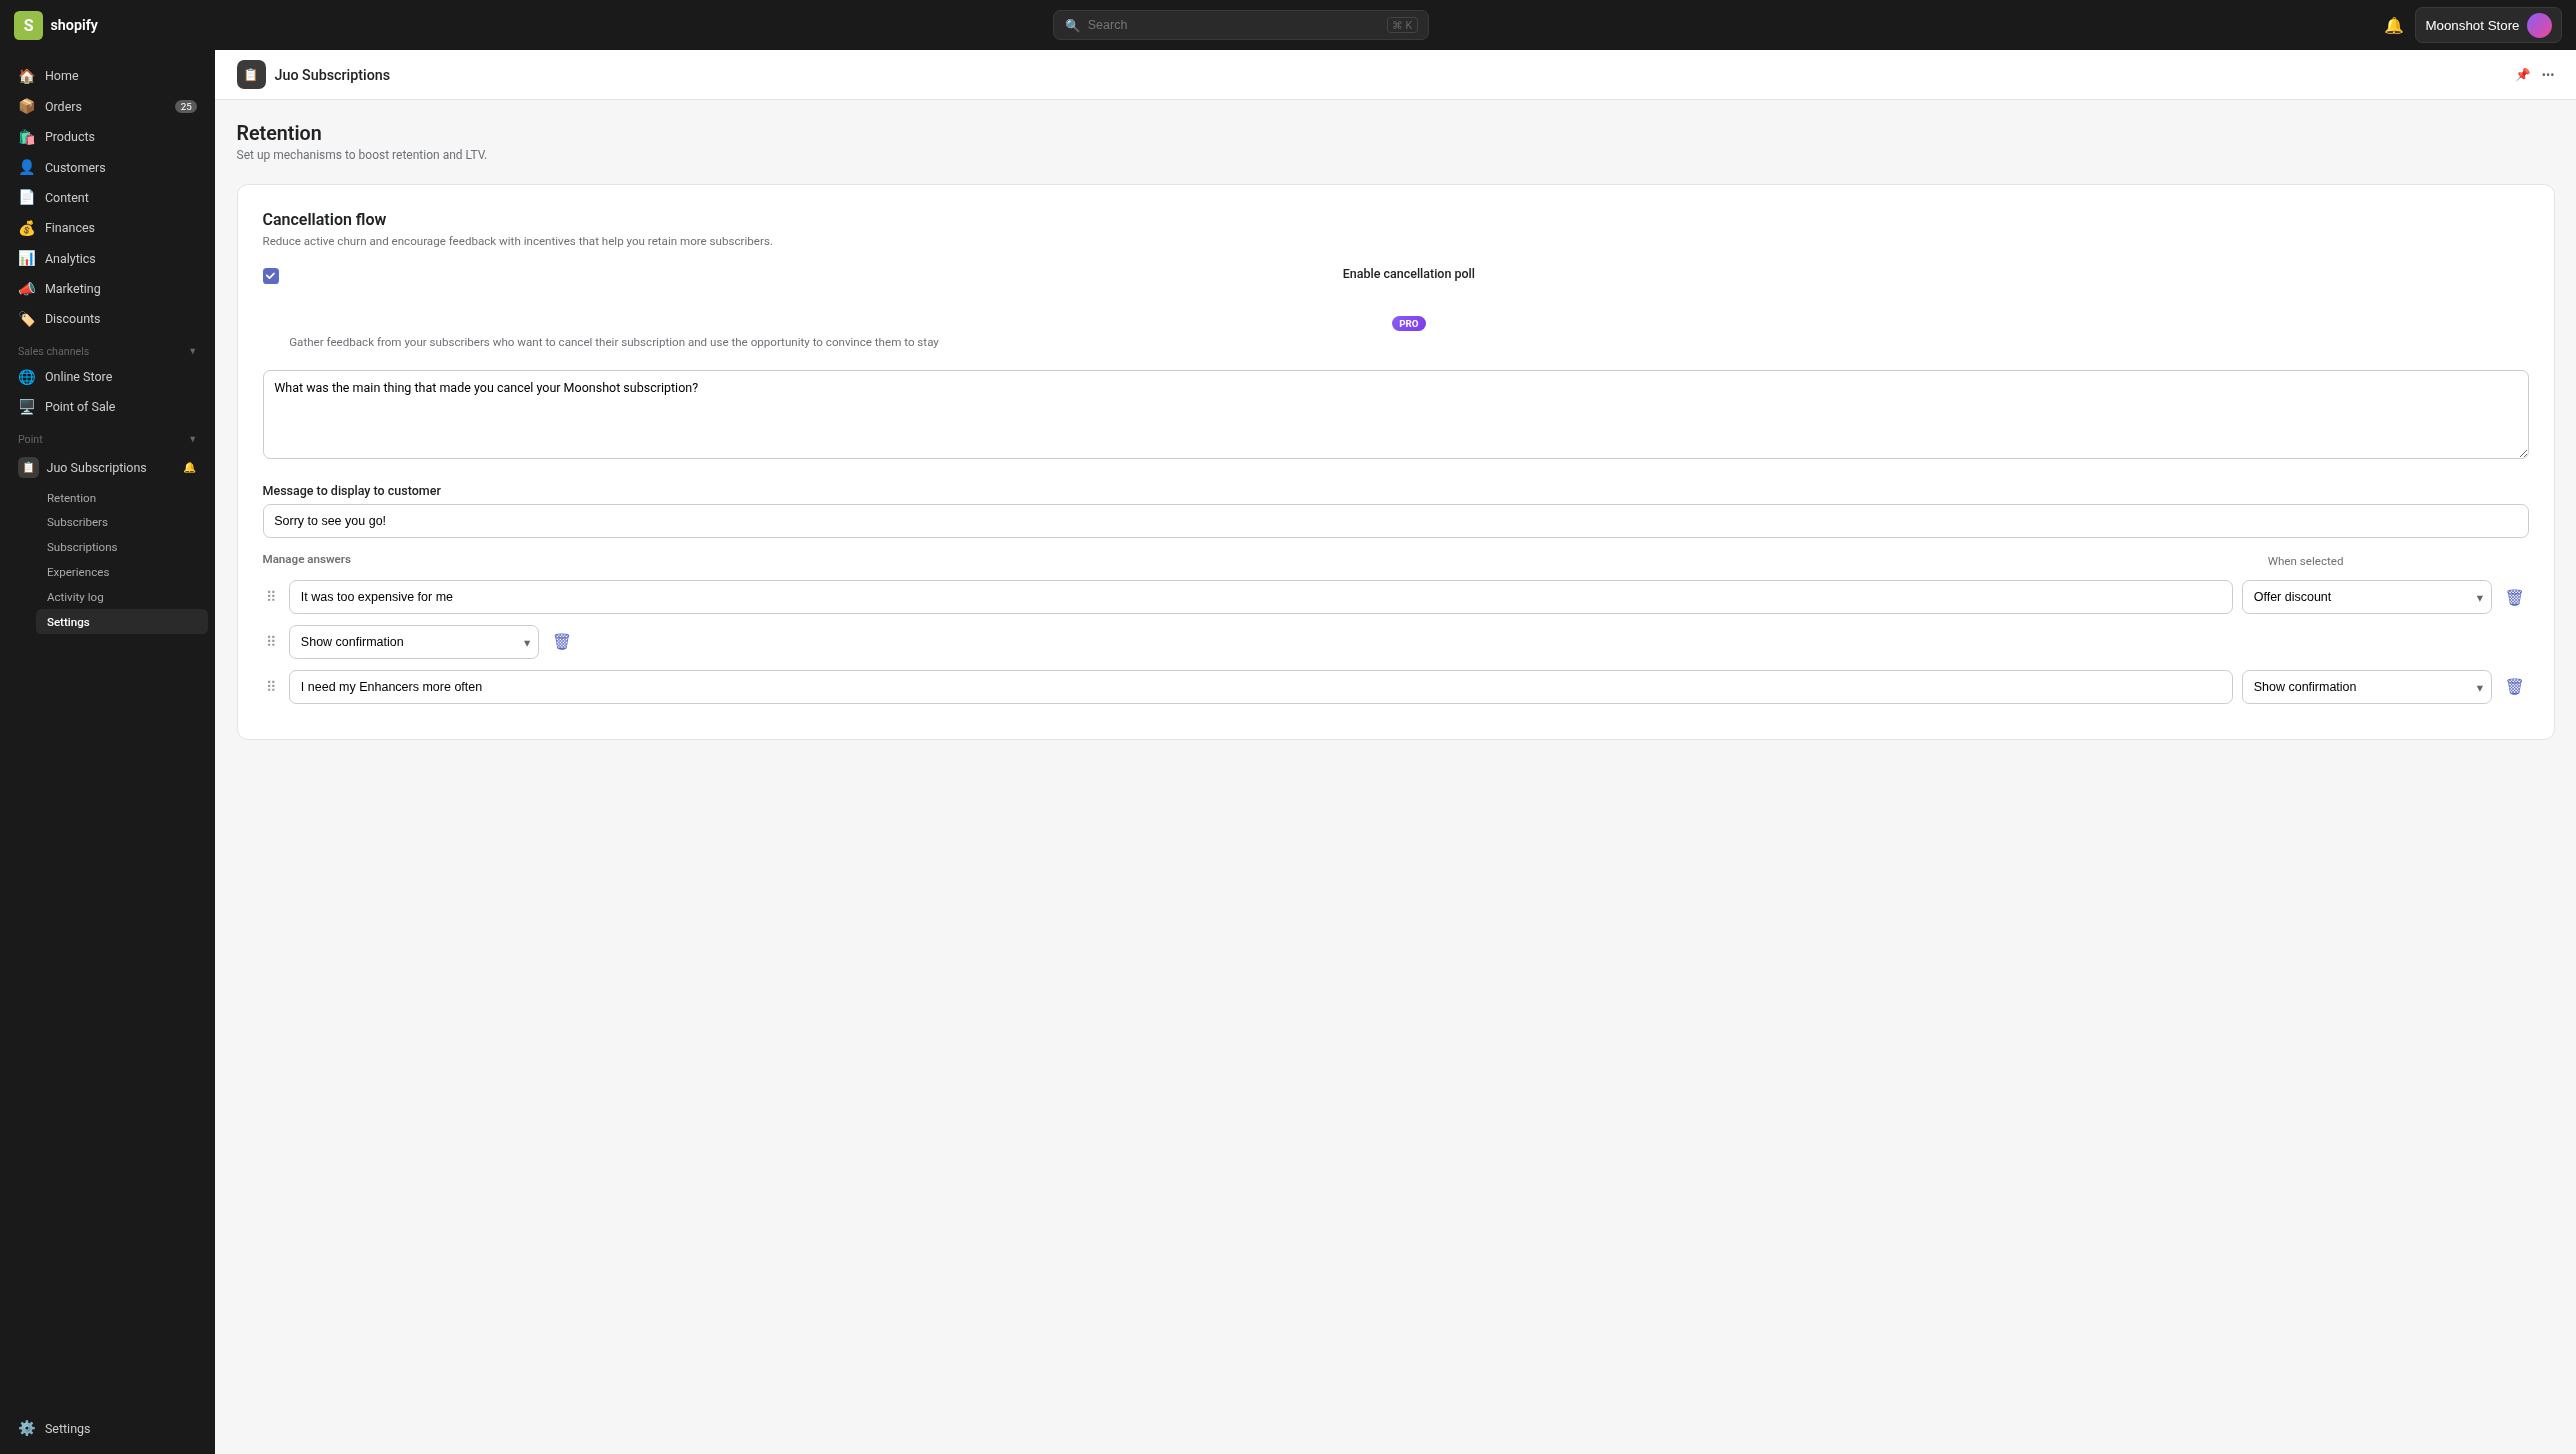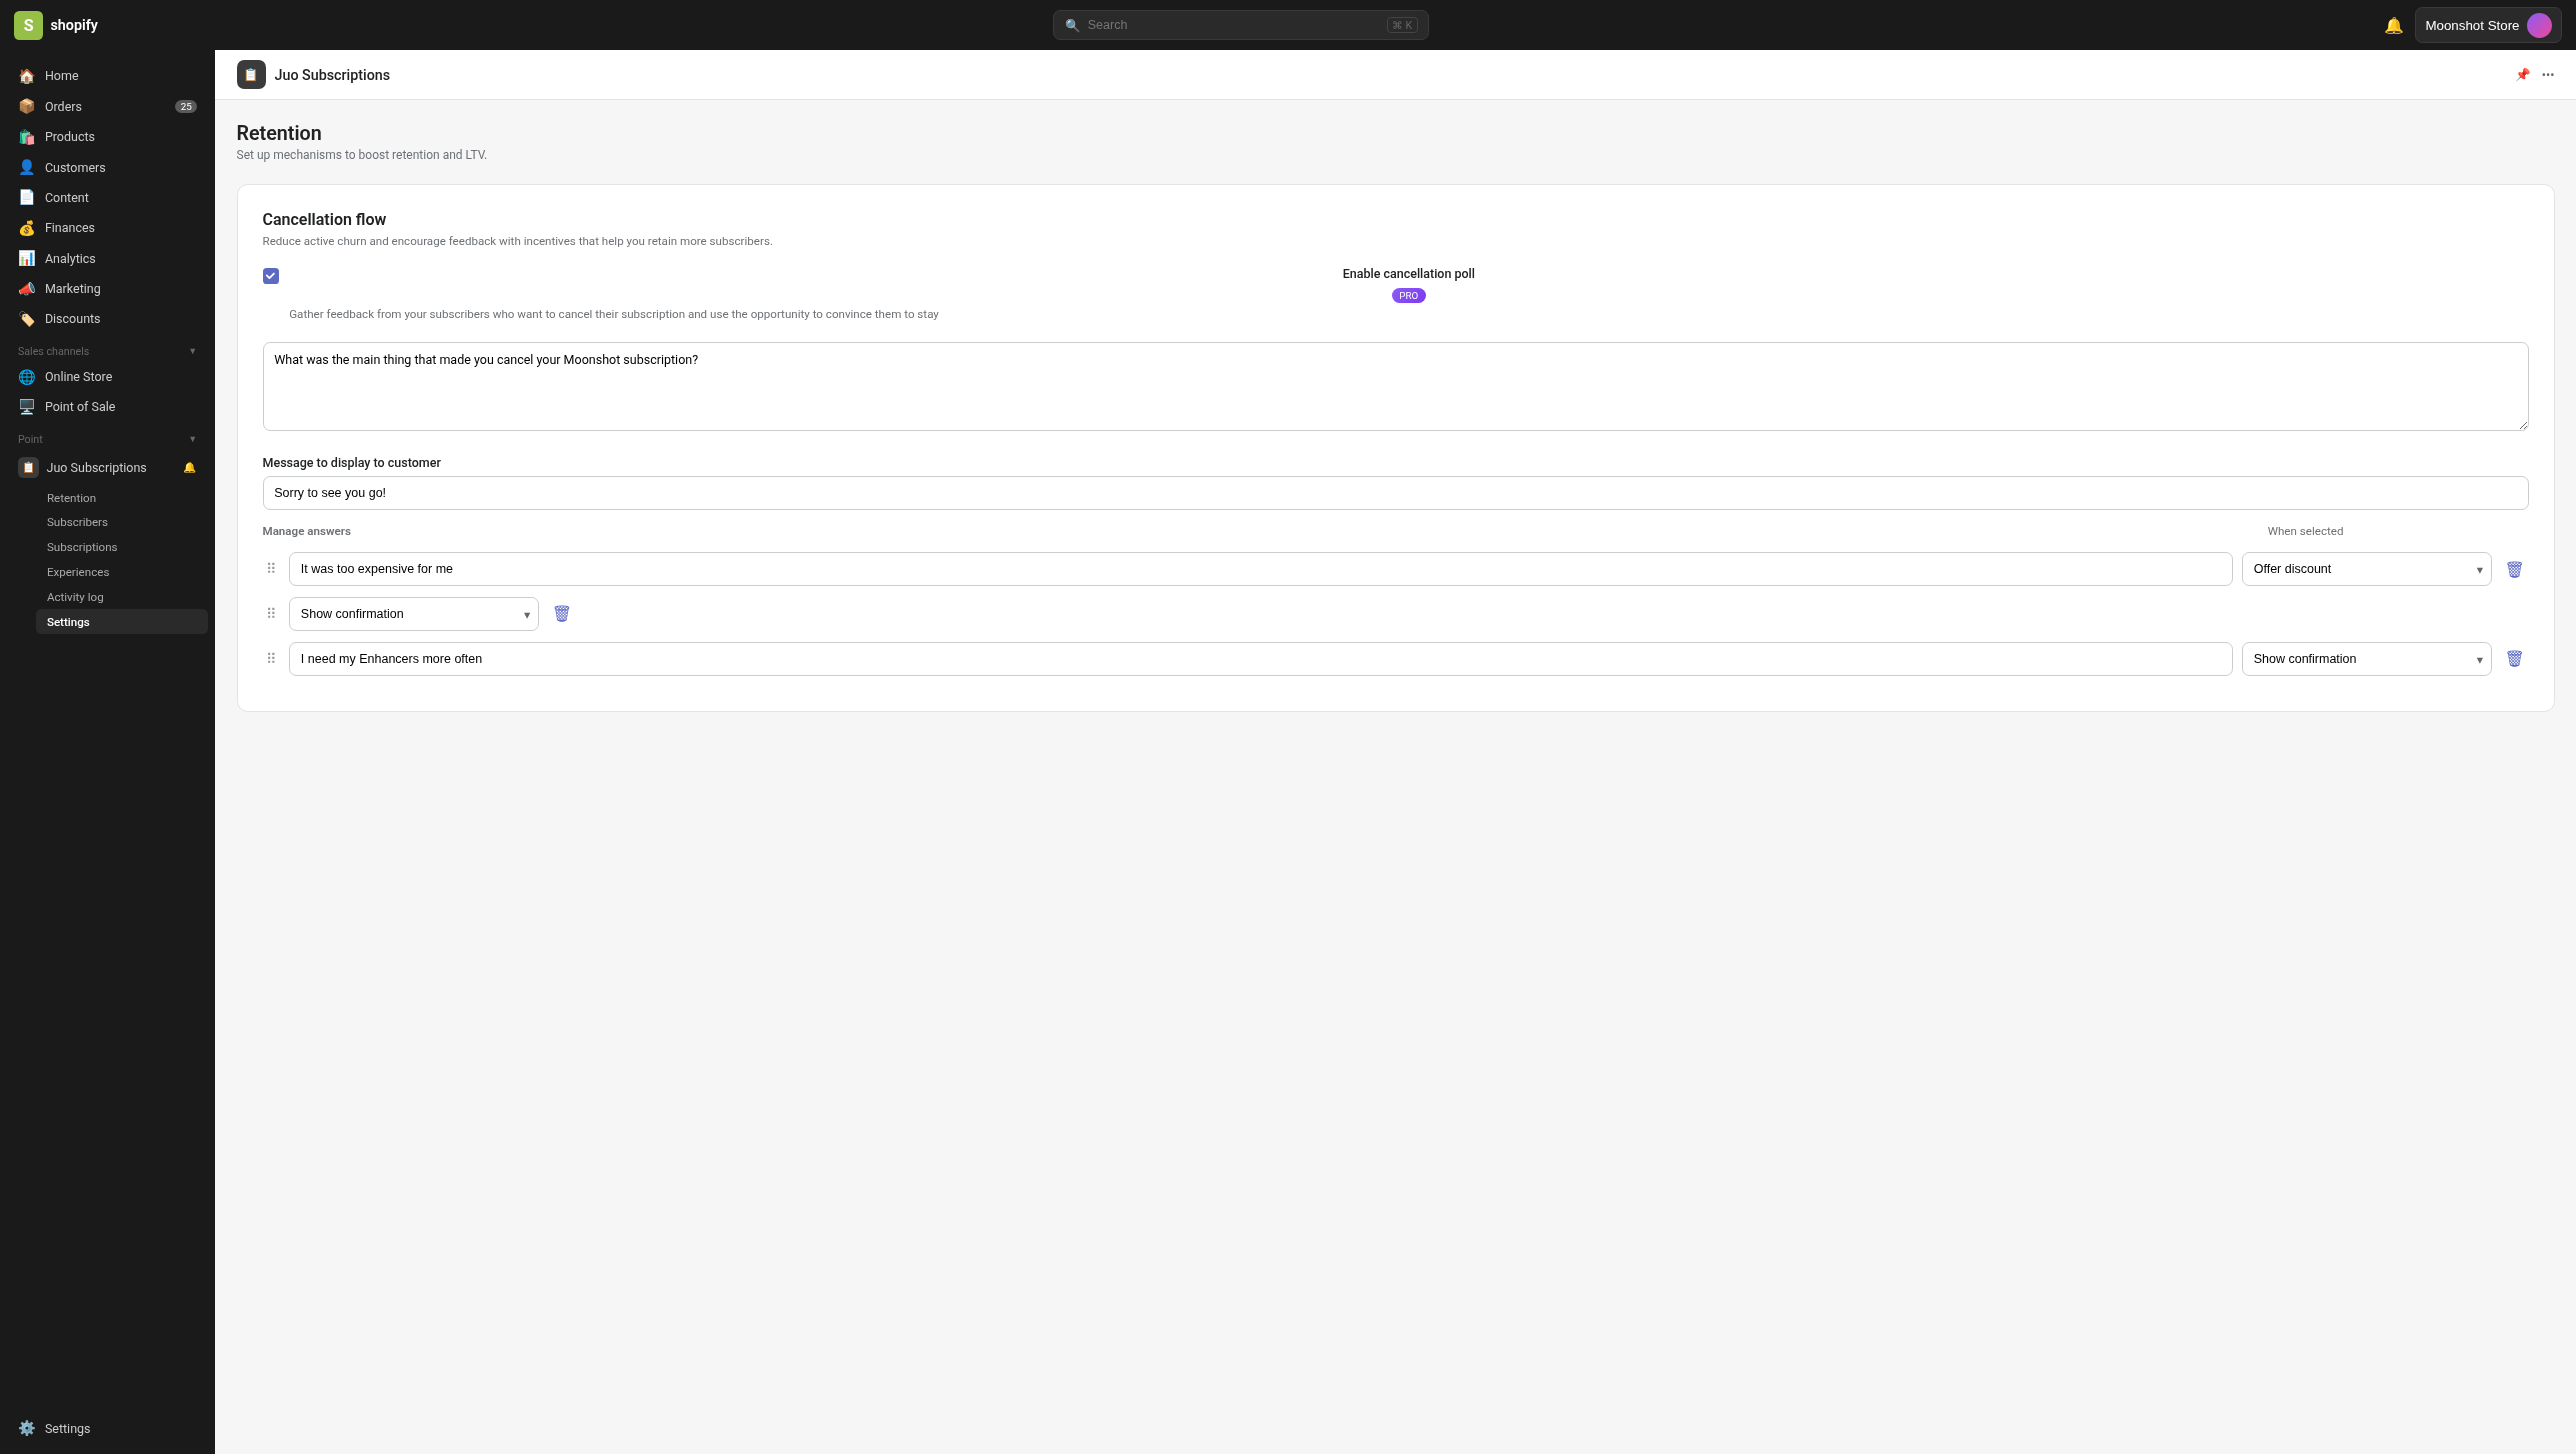--- a/index.html
+++ b/index.html
@@ -61,31 +61,31 @@
     .card-title { font-size: 16px; font-weight: 600; margin-bottom: 5.4px; }
     .card-desc { color: #6d7175; font-size: 11.6px; margin-bottom: 18px; }
 
     
     .checkbox-row { display: flex; align-items: flex-start; gap: 10.7px; margin-bottom: 18px; }
     .checkbox-styled { width: 16px; height: 16px; background: #5c6ac4; border-radius: 3.6px; display: flex; align-items: center; justify-content: center; flex-shrink: 0; margin-top: 1.8px; cursor: pointer; }
     .checkbox-styled svg { width: 10.7px; height: 10.7px; }
     .checkbox-label-wrap { flex: 1; }
     .checkbox-label-top { display: flex; align-items: center; gap: 7.2px; margin-bottom: 3.6px; flex-direction: column; }
     .checkbox-label { font-size: 12.5px; font-weight: 500; }
-    .pro-badge { background: linear-gradient(135deg, #8b5cf6, #7c3aed); color: white; font-size: 9.8px; font-weight: 400; padding: 1.8px 7.2px; border-radius: 10.7px; }
+    .pro-badge { background: linear-gradient(135deg, #8b5cf6, #7c3aed); color: white; font-size: 9.8px; font-weight: 700; padding: 1.8px 7.2px; border-radius: 10.7px; margin-top: 28px; }
     .checkbox-desc { color: #6d7175; font-size: 11.6px; line-height: 1.5; }
 
     
     .field-label { font-size: 12.5px; font-weight: 500; margin-bottom: 5.4px; }
     .text-input { width: 100%; border: 0.9px solid #c9cccf; border-radius: 7.2px; padding: 9px 10.7px; font-size: 12.5px; outline: none; margin-bottom: 14.3px; }
     .textarea-input { width: 100%; border: 0.9px solid #c9cccf; border-radius: 7.2px; padding: 9px 10.7px; font-size: 12.5px; outline: none; min-height: 89px; resize: vertical; margin-bottom: 21.5px; font-family: inherit; }
 
     
     .section-title { font-size: 14.3px; font-weight: 600; margin-bottom: 3.6px; }
-    .answers-header { display: flex; align-items: flex-start; margin-bottom: 10.7px; }
+    .answers-header { display: flex; align-items: center; margin-bottom: 10.7px; }
     .answers-header .col-answer { flex: 1; font-size: 11.6px; color: #6d7175; }
     .answers-header .col-when { width: 268px; font-size: 11.6px; color: #6d7175; padding-left: 7.2px; }
 
     .answer-row { display: flex; align-items: center; gap: 9px; margin-bottom: 10.7px; }
     .drag-handle { color: #999; cursor: grab; font-size: 14.3px; padding: 0 3.6px; display: flex; align-items: center; }
     .answer-input { flex: 1; border: 0.9px solid #c9cccf; border-radius: 7.2px; padding: 9px 10.7px; font-size: 12.5px; outline: none; }
     .select-wrap { position: relative; width: 250px; }
     .select-wrap select { width: 100%; border: 0.9px solid #c9cccf; border-radius: 7.2px; padding: 9px 10.7px; padding-right: 29px; font-size: 12.5px; outline: none; appearance: none; background: #fff; cursor: pointer; }
     .select-wrap .chevron { position: absolute; right: 9px; top: 50%; transform: translateY(-50%); pointer-events: none; color: #666; }
     .delete-btn { background: none; border: none; cursor: pointer; color: #5c6ac4; font-size: 16px; padding: 3.6px; display: flex; align-items: center; }

